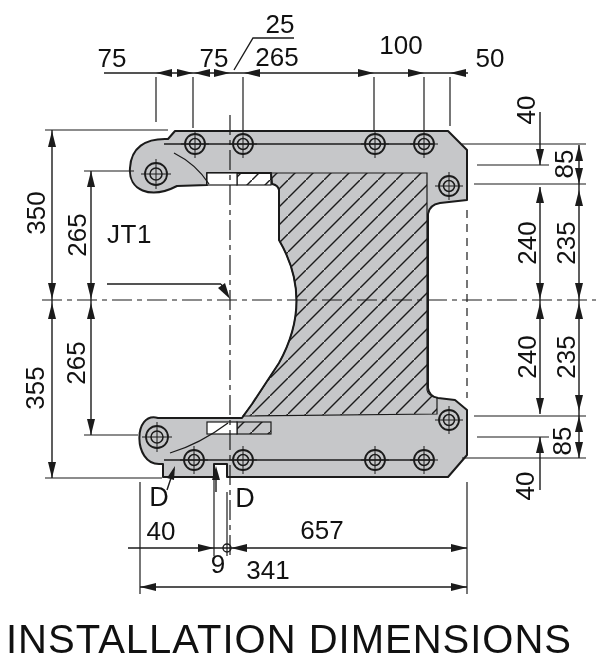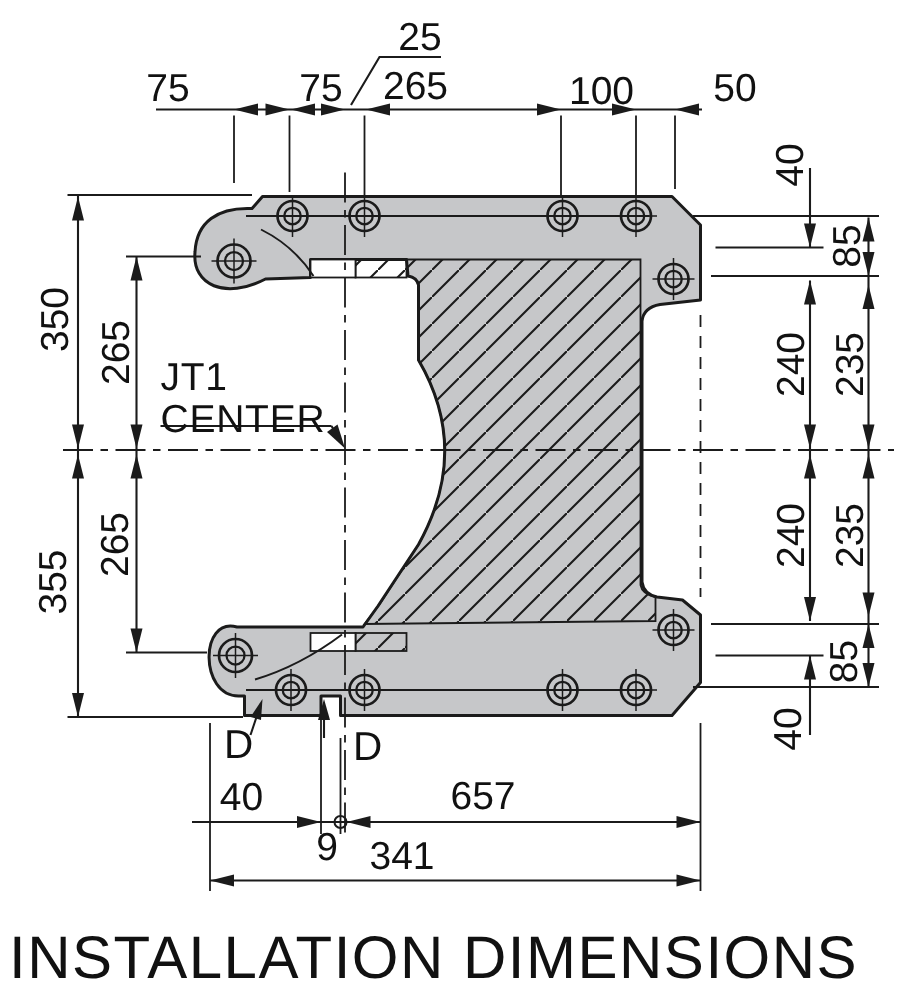--- a/index.html
+++ b/index.html
@@ -5,21 +5,21 @@
   html,body{margin:0;padding:0;}
   body{width:600px;height:669px;background:#ffffff;position:relative;overflow:hidden;
        font-family:"Liberation Sans", sans-serif;}
   #stage{position:absolute;left:0;top:0;width:600px;height:669px;}
   svg{position:absolute;left:0;top:0;}
   .lbl{position:absolute;transform:translate(-50%,-50%);font-size:26px;color:#111;
        white-space:nowrap;line-height:1;}
   .rot{transform:translate(-50%,-50%) rotate(-90deg);}
   .dlbl{font-size:27px;}
   .jt1{position:absolute;left:107px;top:220px;font-size:26px;color:#111;line-height:28px;
-       letter-spacing:0.5px;margin-top:17px;}
+       letter-spacing:0.5px;}
   .title{position:absolute;left:6px;top:617px;font-size:40px;letter-spacing:1px;color:#111;
          white-space:nowrap;}
 </style>
 </head>
 <body>
 
 <div id="stage">
 
 <svg width="600" height="669" viewBox="0 0 600 669">
   <defs>
@@ -192,21 +192,21 @@
     <polygon points="230,299 225,283 218,288"></polygon>
     <polygon points="175,466 174,480 167,478"></polygon>
     <polygon points="216,466 212,480 220,480"></polygon>
   </g>
 </svg>
 
 <div class="lbl" style="left:112px;top:58px">75</div>
 <div class="lbl" style="left:214px;top:58px">75</div>
 <div class="lbl" style="left:280px;top:24px">25</div>
 <div class="lbl" style="left:277px;top:57px">265</div>
-<div class="lbl" style="left:401px;top:60px">100</div>
+<div class="lbl" style="left:401px;top:45px">100</div>
 <div class="lbl" style="left:490px;top:58px">50</div>
 
 <div class="lbl rot" style="left:36px;top:213px">350</div>
 <div class="lbl rot" style="left:77px;top:235px">265</div>
 <div class="lbl rot" style="left:76px;top:363px">265</div>
 <div class="lbl rot" style="left:35px;top:388px">355</div>
 
 <div class="lbl rot" style="left:526px;top:110px">40</div>
 <div class="lbl rot" style="left:564px;top:164px">85</div>
 <div class="lbl rot" style="left:527px;top:243px">240</div>
@@ -218,18 +218,17 @@
 
 <div class="lbl dlbl" style="left:159px;top:497px">D</div>
 <div class="lbl dlbl" style="left:245px;top:498px">D</div>
 <div class="lbl" style="left:161px;top:531px">40</div>
 <div class="lbl" style="left:218px;top:564px">9</div>
 <div class="lbl" style="left:322px;top:530px">657</div>
 <div class="lbl" style="left:268px;top:570px">341</div>
 
 <div class="jt1">
   <div>JT1</div>
-  <div>CENTER</div>
 </div>
 
 <div class="title">INSTALLATION DIMENSIONS</div>
 
 </div>
 
 </body></html>

